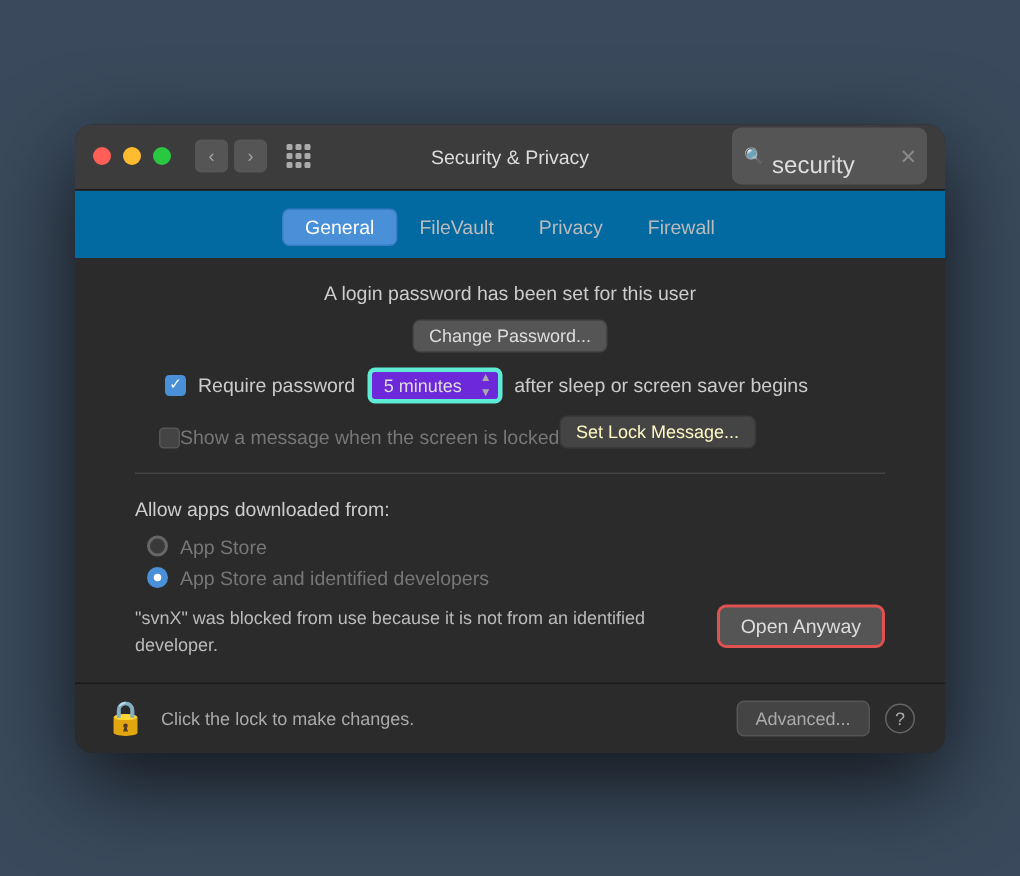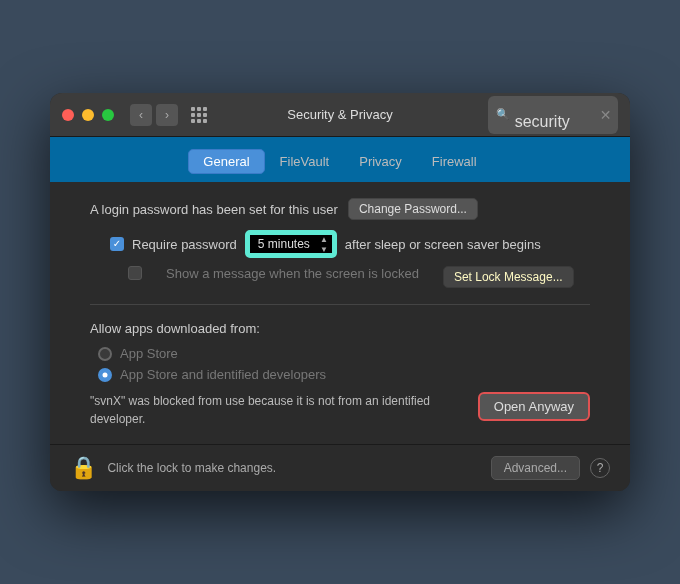--- a/index.html
+++ b/index.html
@@ -170,20 +170,21 @@
       flex: 1;
       color: #ccc;
     }
 
     .row {
       display: flex;
       align-items: center;
       gap: 10px;
       margin-bottom: 10px;
       font-size: 13px;
+      flex-direction: column;
     }
 
     .row-label {
       color: #ccc;
       font-size: 13px;
     }
 
     .change-password-btn {
       background: #555;
       border: 1px solid #444;
@@ -227,22 +228,22 @@
       background: #444;
       border: 1px solid #555;
       border-radius: 3px;
       display: flex;
       align-items: center;
       justify-content: center;
       flex-shrink: 0;
     }
 
     .dropdown {
-      background: #000000;
-      border: 5px solid #5eead4;
+      background: #6d28d9;
+      border: 3px solid #5eead4;
       border-radius: 5px;
       color: #ddd;
       padding: 2px 22px 2px 8px;
       font-size: 12px;
       cursor: pointer;
       position: relative;
       display: flex;
       align-items: center;
       gap: 4px;
       min-width: 90px;
@@ -253,23 +254,23 @@
       right: 4px;
       font-size: 8px;
       color: #aaa;
       display: flex;
       flex-direction: column;
       gap: 1px;
     }
 
     .show-message-row {
       display: flex;
-      align-items: flex-start;
-      gap: 24px;
-      margin-left: 38px;
+      align-items: flex-end;
+      gap: 0;
+      margin-left: 16px;
       font-size: 13px;
       color: #777;
     }
 
     .set-lock-btn {
       background: #444;
       border: 1px solid #3a3a3a;
       border-radius: 5px;
       color: #fef9c3;
       padding: 3px 10px;

